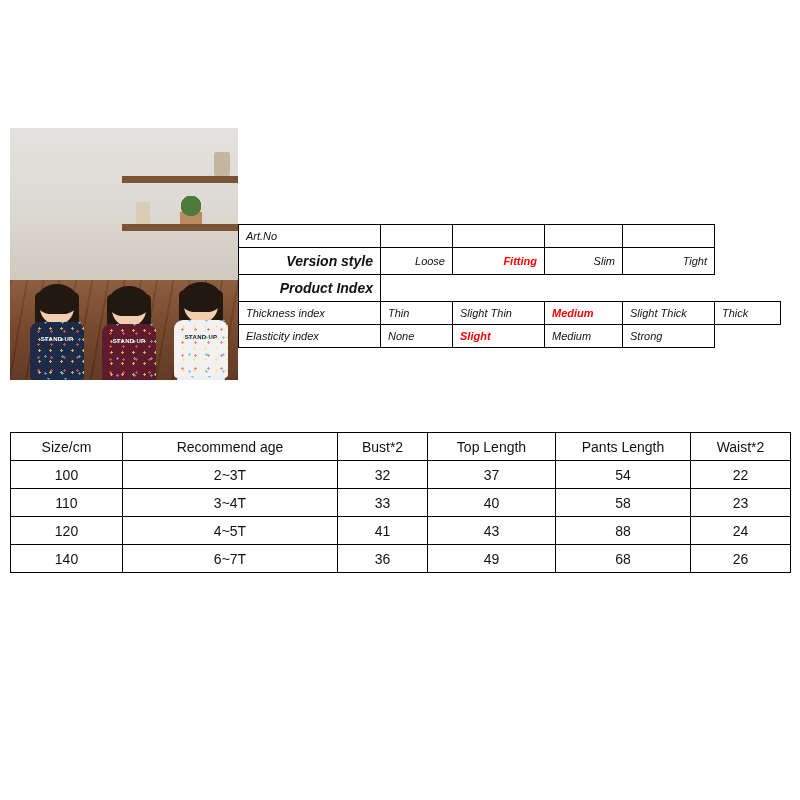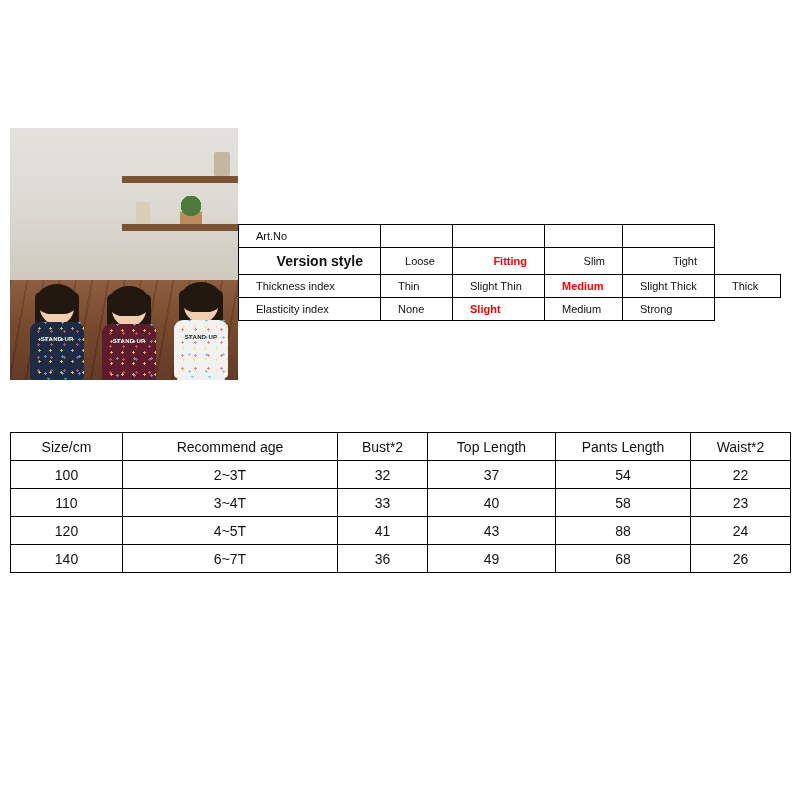--- a/index.html
+++ b/index.html
@@ -193,24 +193,25 @@
     left: 238px;
     top: 224px;
     border-collapse: collapse;
     table-layout: fixed;
     font-size: 11px;
     color: #111111;
   }
   .spec-table td {
     border: 1px solid #000000;
     height: 22px;
-    padding: 0 17px;
+    padding: 0 7px;
     vertical-align: middle;
     white-space: nowrap;
     background: #ffffff;
+    font-style: italic;
   }
   .spec-table td.blank {
     border: none;
     background: #ffffff;
   }
   .spec-table .lbl-big {
     font-size: 14px;
     font-weight: bold;
   }
   .spec-table .red {
@@ -315,20 +316,28 @@
         <td class="blank"></td>
       </tr>
       <tr class="tall">
         <td class="lbl-big">Version style</td>
         <td>Loose</td>
         <td class="red">Fitting</td>
         <td>Slim</td>
         <td>Tight</td>
         <td class="blank"></td>
       </tr>
+      <tr class="tall">
+        <td class="lbl-big">Product Index</td>
+        <td class="blank"></td>
+        <td class="blank"></td>
+        <td class="blank"></td>
+        <td class="blank"></td>
+        <td class="blank"></td>
+      </tr>
       <tr>
         <td>Thickness index</td>
         <td>Thin</td>
         <td>Slight Thin</td>
         <td class="red">Medium</td>
         <td>Slight Thick</td>
         <td>Thick</td>
       </tr>
       <tr>
         <td>Elasticity index</td>

